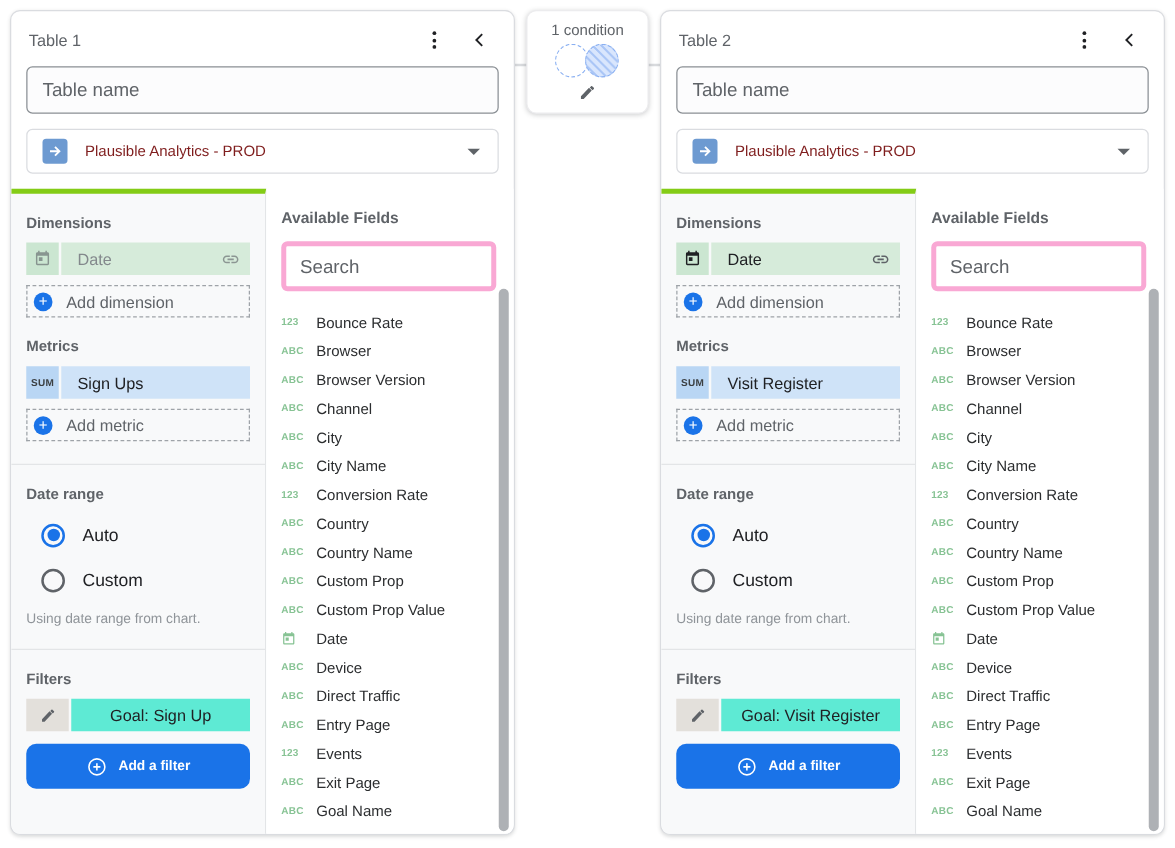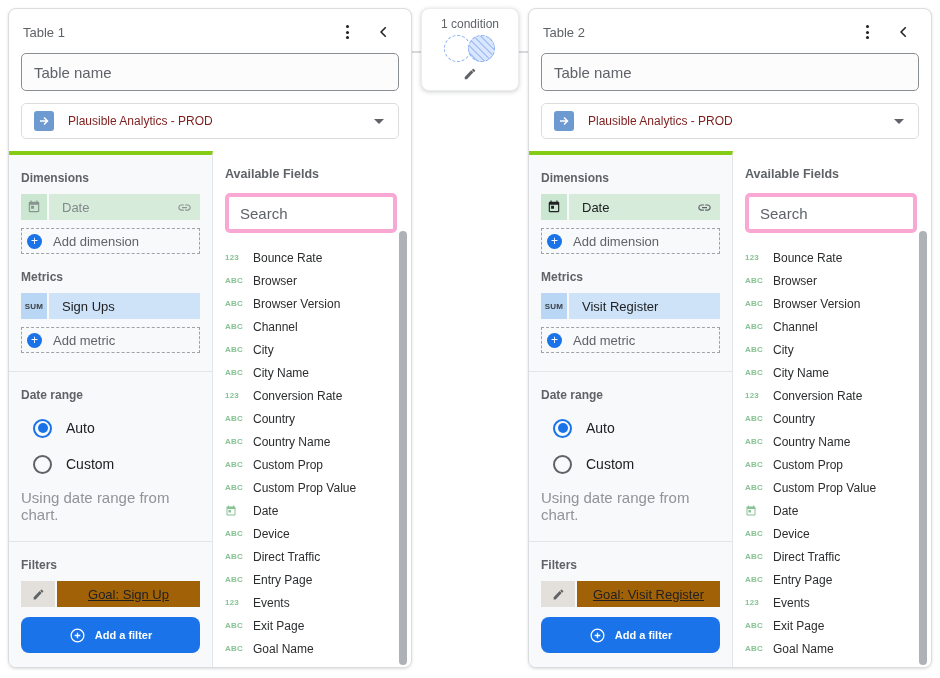--- a/index.html
+++ b/index.html
@@ -47,24 +47,24 @@
            padding-left:5px;cursor:pointer;background:transparent;}
   .plus-circle{width:15px;height:15px;border-radius:50%;background:#1a73e8;color:#fff;display:flex;
                align-items:center;justify-content:center;font-size:12px;line-height:1;flex:none;}
   .add-label{margin-left:11px;font-size:13px;color:#5f6368;}
   .divider{border-top:1px solid #e3e5e7;margin:18px -12px 0;}
   .radio-row{display:flex;align-items:center;margin:16px 0 0 12px;height:20px;cursor:pointer;}
   .radio{width:15px;height:15px;border:2px solid #5f6368;border-radius:50%;position:relative;flex:none;}
   .radio-row.checked .radio{border-color:#1a73e8;}
   .radio-row.checked .radio::after{content:"";position:absolute;inset:2.5px;background:#1a73e8;border-radius:50%;}
   .radio-label{margin-left:14px;font-size:14px;color:#202124;}
-  .note{margin-top:15px;font-size:15px;color:#8f9499;}
+  .note{margin-top:15px;font-size:11px;color:#8f9499;}
   .filter-chip{height:26px;display:flex;margin-top:9px;cursor:pointer;}
   .f-ic{width:34px;background:#e3e0db;display:flex;align-items:center;justify-content:center;margin-right:2px;flex:none;}
-  .f-label{flex:1;background:#a16207;display:flex;align-items:center;justify-content:center;font-size:13px;color:#202124;text-decoration:underline;}
+  .f-label{flex:1;background:#5eead4;display:flex;align-items:center;justify-content:center;font-size:13px;color:#202124;}
   .add-filter{width:100%;height:36px;margin-top:10px;background:#1a73e8;border:none;border-radius:8px;color:#fff;
               font-weight:700;font-size:11px;display:flex;align-items:center;justify-content:center;gap:9px;
               cursor:pointer;font-family:inherit;}
 
   .fields{flex:1;position:relative;background:#fff;padding:10px 0 0 12px;box-sizing:border-box;}
   .af-label{font-size:12.5px;font-weight:700;color:#5f6368;margin:6px 0 12px;}
   .search{display:block;width:172px;height:40px;border:4px solid #f9a8d4;border-radius:5px;background:#fff;
           padding:0 11px;font-size:15px;color:#202124;box-sizing:border-box;font-family:inherit;outline:none;}
   .search::placeholder{color:#5f6368;opacity:1;}
   .field-list{margin-top:13px;}

